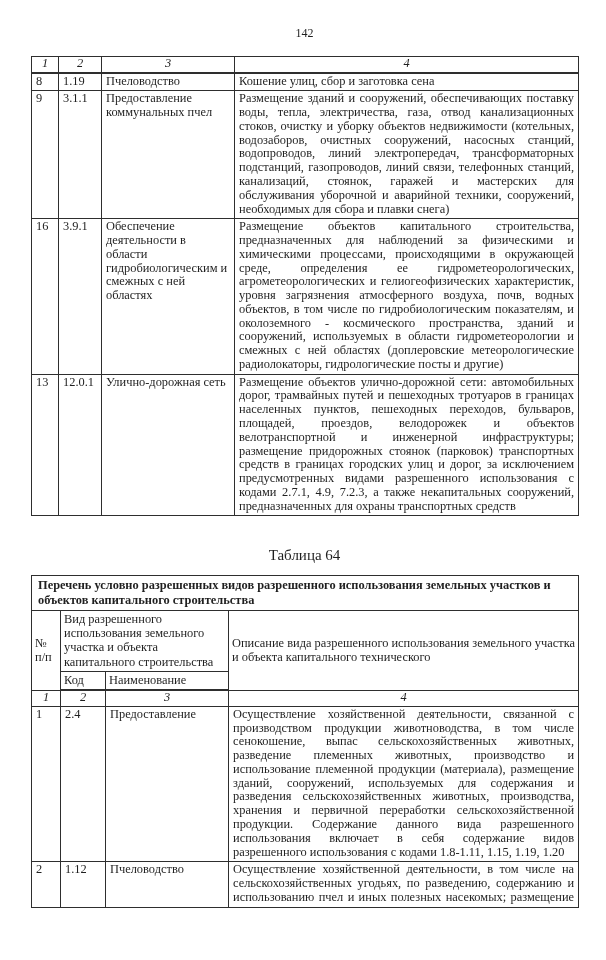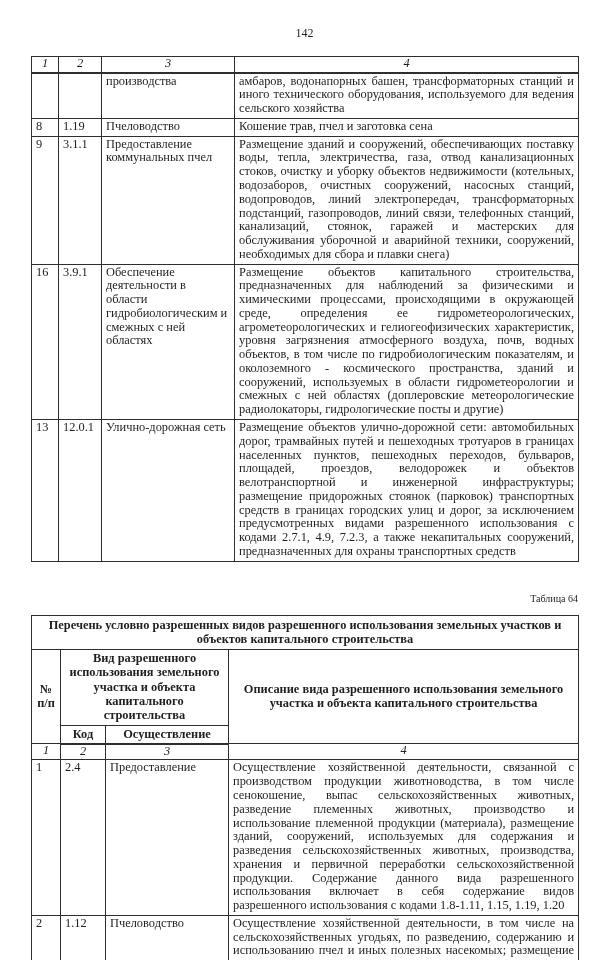--- a/index.html
+++ b/index.html
@@ -41,35 +41,35 @@
     padding: 0 2px 1px 2px;
     line-height: 1.1;
   }
   .t1 tr.numbering td { border-bottom-width: 2px; }
 
   td.c-desc { text-align: justify; }
   td.justify-last { text-align-last: justify; }
 
   .table-caption {
     width: 547px;
-    text-align: right;
-    font-size: 10px;
+    text-align: center;
+    font-size: 15px;
     margin: 31px 0 11px 0;
   }
 
   .t2 td.title-cell {
     font-weight: bold;
-    text-align: center;
+    text-align: left;
     vertical-align: middle;
     padding: 2px 6px 3px 6px;
     line-height: 1.15;
   }
   .t2 td.hdr {
-    font-weight: bold;
-    text-align: center;
+    font-weight: normal;
+    text-align: left;
     vertical-align: middle;
     line-height: 1.15;
     padding: 1px 3px 2px 3px;
   }
   .t2 tr.subhdr td { border-bottom-width: 2px; }
 </style>
 </head>
 <body>
 
 <div class="page">
@@ -84,30 +84,24 @@
         <col style="width:344px">
     </colgroup>
     <tbody>
         <tr class="numbering">
       <td>1</td>
       <td>2</td>
       <td>3</td>
       <td>4</td>
     </tr>
     <tr>
-      <td class="c-num"></td>
-      <td class="c-code"></td>
-      <td class="c-name">производства</td>
-      <td class="c-desc">амбаров, водонапорных башен, трансформаторных станций и иного технического оборудования, используемого для ведения сельского хозяйства</td>
-    </tr>
-    <tr>
       <td class="c-num">8</td>
       <td class="c-code">1.19</td>
       <td class="c-name">Пчеловодство</td>
-      <td class="c-desc">Кошение трав, пчел и заготовка сена</td>
+      <td class="c-desc">Кошение улиц, сбор и заготовка сена</td>
     </tr>
     <tr>
       <td class="c-num">9</td>
       <td class="c-code">3.1.1</td>
       <td class="c-name">Предоставление коммунальных пчел</td>
       <td class="c-desc">Размещение зданий и сооружений, обеспечивающих поставку воды, тепла, электричества, газа, отвод канализационных стоков, очистку и уборку объектов недвижимости (котельных, водозаборов, очистных сооружений, насосных станций, водопроводов, линий электропередач, трансформаторных подстанций, газопроводов, линий связи, телефонных станций, канализаций, стоянок, гаражей и мастерских для обслуживания уборочной и аварийной техники, сооружений, необходимых для сбора и плавки снега)</td>
     </tr>
     <tr>
       <td class="c-num">16</td>
       <td class="c-code">3.9.1</td>
@@ -132,25 +126,25 @@
         <col style="width:123px">
         <col style="width:350px">
     </colgroup>
     <tbody>
         <tr>
       <td class="title-cell" colspan="4">Перечень условно разрешенных видов разрешенного использования земельных участков и объектов капитального строительства</td>
     </tr>
     <tr>
       <td class="hdr" rowspan="2">№ п/п</td>
       <td class="hdr" colspan="2">Вид разрешенного использования земельного участка и объекта капитального строительства</td>
-      <td class="hdr" rowspan="2">Описание вида разрешенного использования земельного участка и объекта капитального строительства</td>
+      <td class="hdr" rowspan="2">Описание вида разрешенного использования земельного участка и объекта капитального технического</td>
     </tr>
     <tr class="subhdr">
       <td class="hdr">Код</td>
-      <td class="hdr">Осуществление</td>
+      <td class="hdr">Наименование</td>
     </tr>
     <tr class="numbering">
       <td>1</td>
       <td>2</td>
       <td>3</td>
       <td>4</td>
     </tr>
     <tr>
       <td class="c-num">1</td>
       <td class="c-code">2.4</td>

